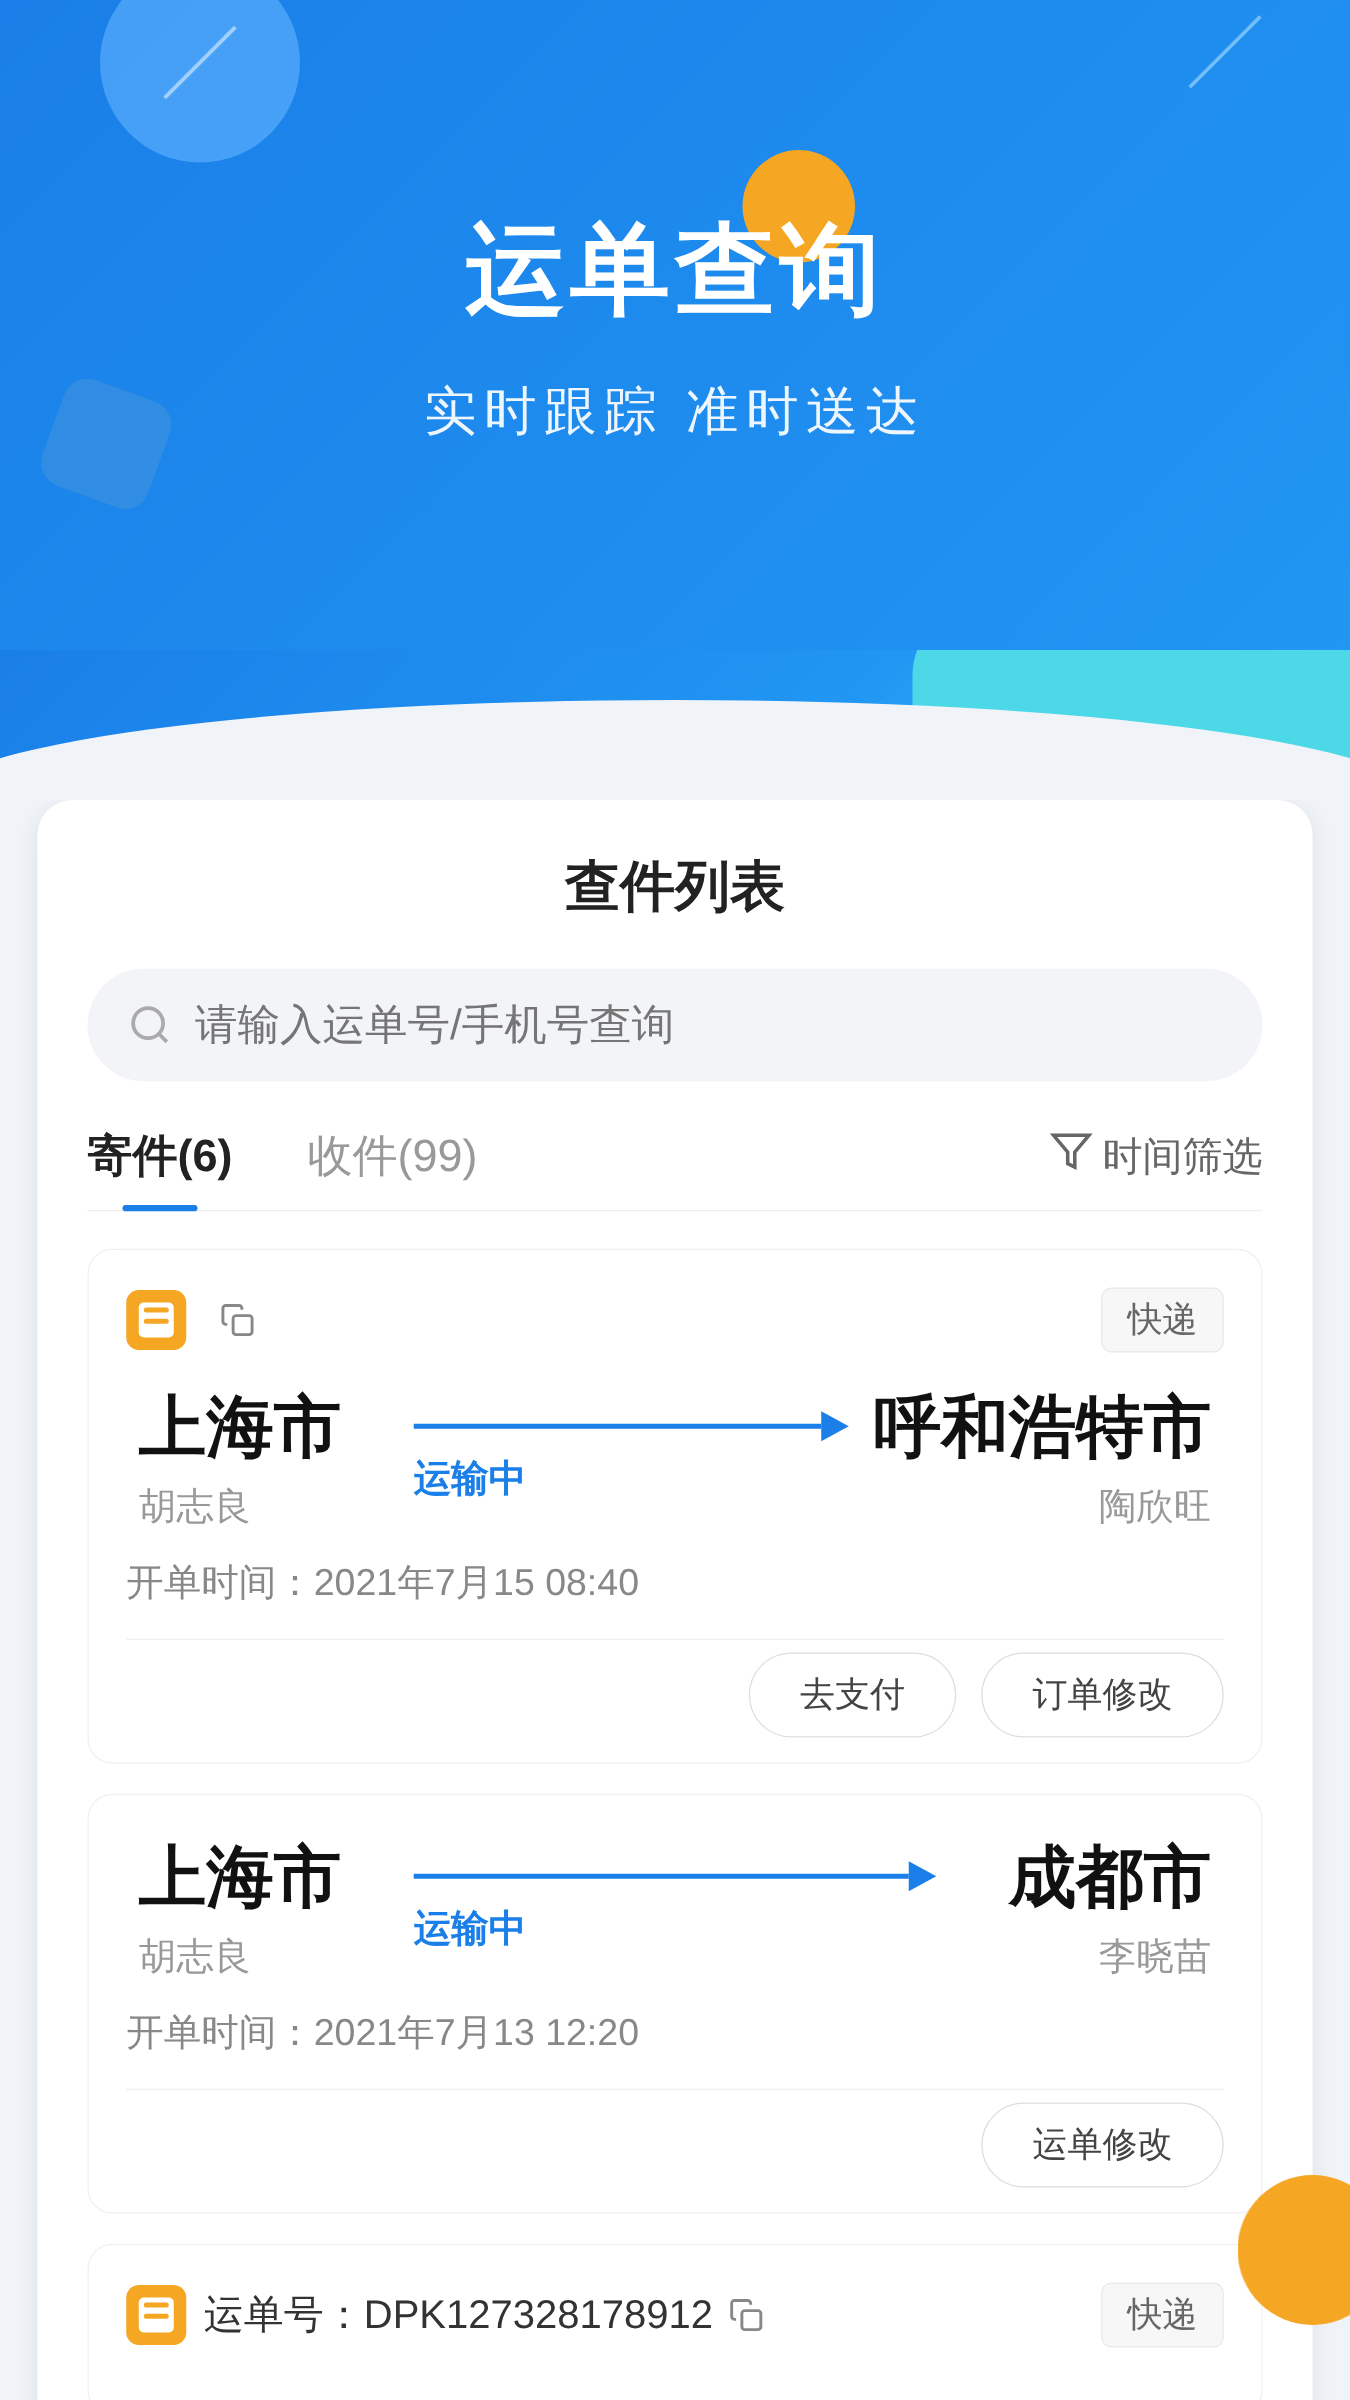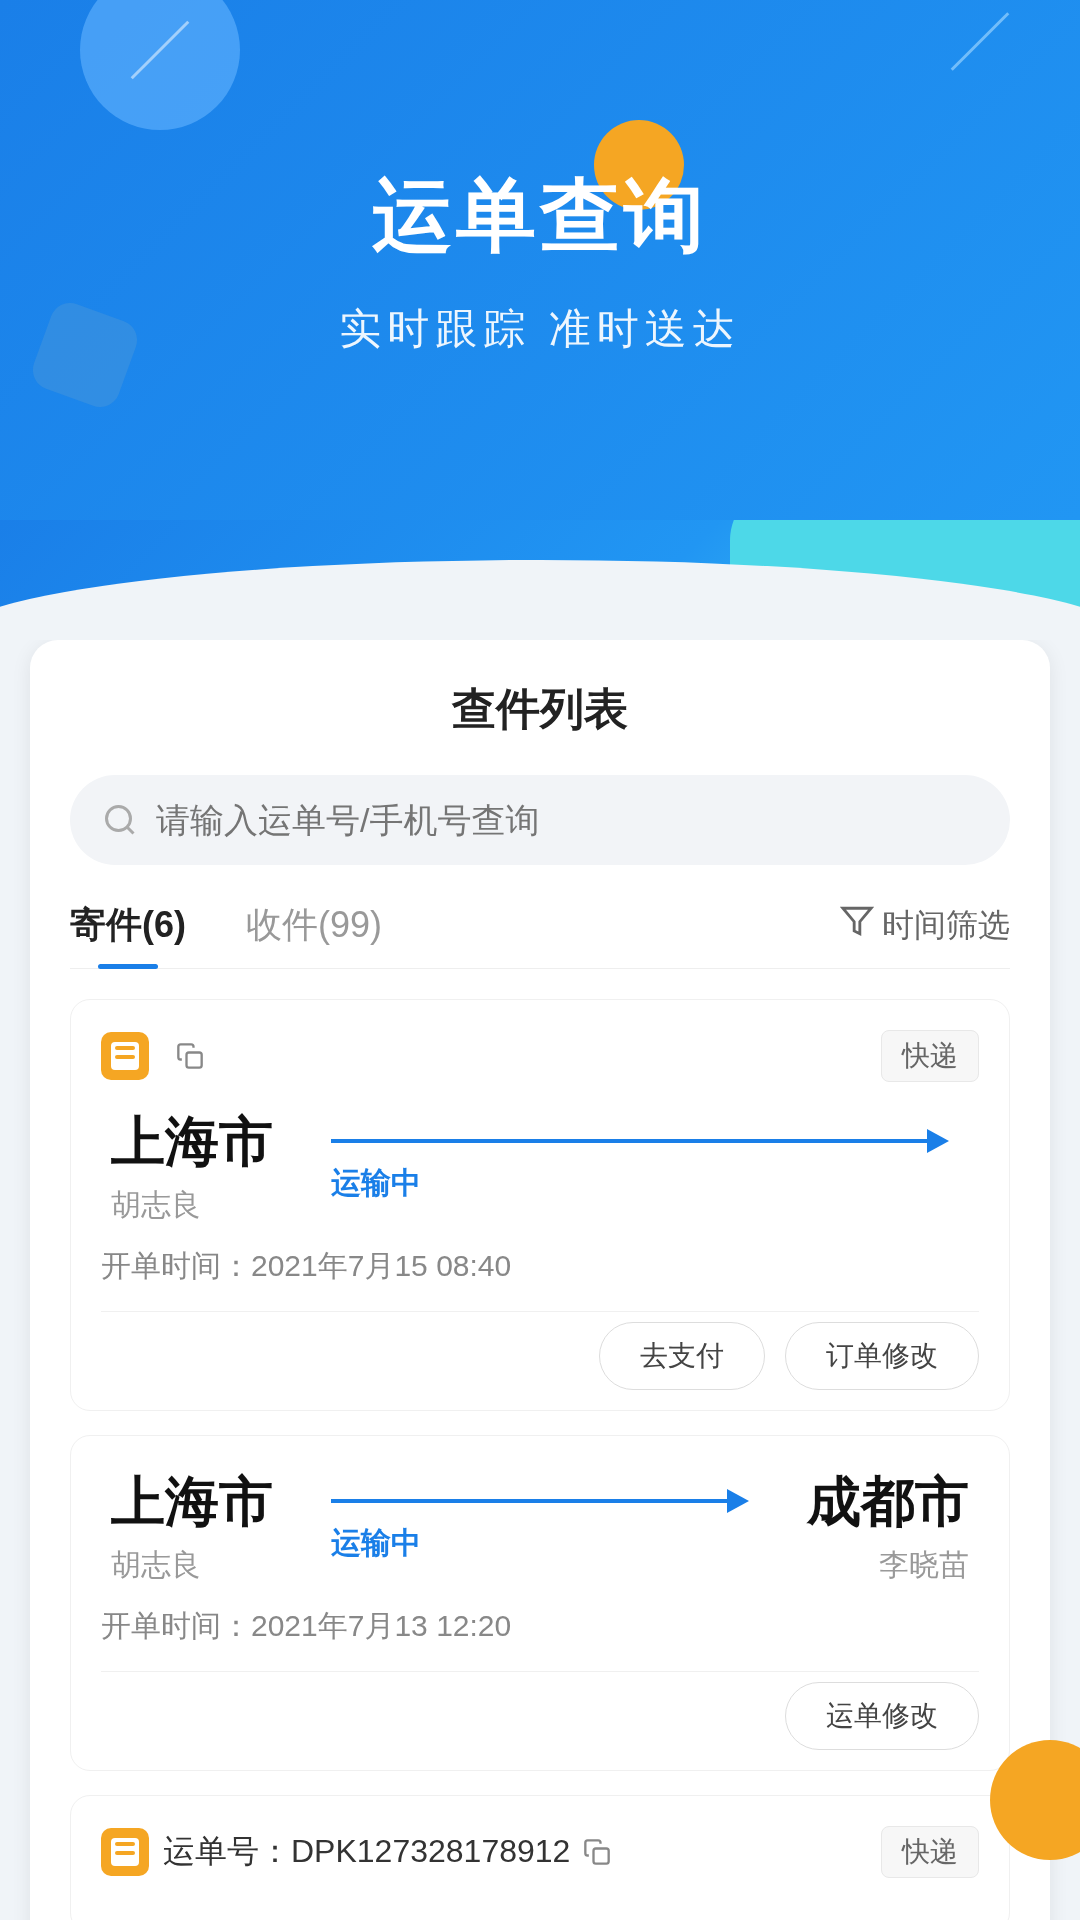--- a/index.html
+++ b/index.html
@@ -443,20 +443,24 @@
           <div class="route-city">上海市</div>
           <div class="route-name">胡志良</div>
         </div>
         <div class="route-middle">
           <div class="route-arrow">
             <div class="route-arrow-line"></div>
             <div class="route-arrow-head"></div>
           </div>
           <div class="route-status">运输中</div>
         </div>
+        <div style="text-align:right;">
+          <div class="route-city right">呼和浩特市</div>
+          <div class="route-name" style="text-align:right;">陶欣旺</div>
+        </div>
       </div>
 
       <div class="shipment-date">
         <span>开单时间：</span><span>2021年7月15 08:40</span>
       </div>
 
       <div class="card-actions">
         <button class="action-btn">去支付</button>
         <button class="action-btn">订单修改</button>
       </div>

